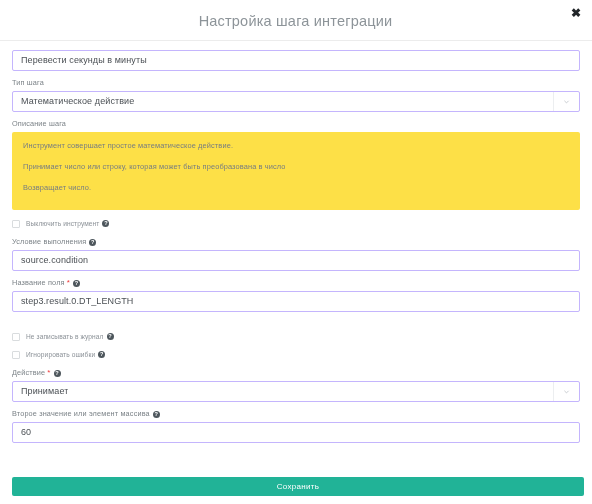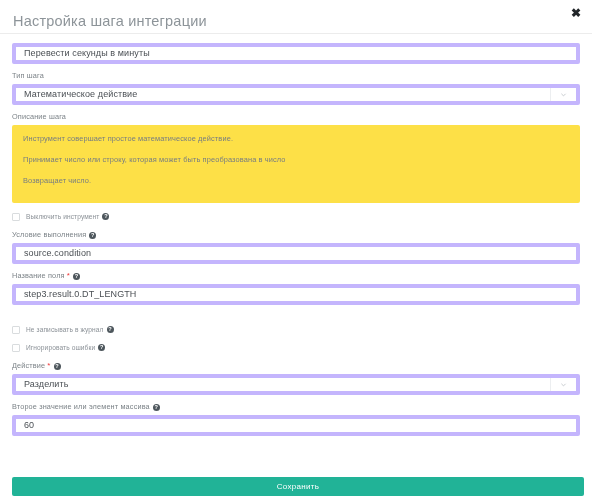--- a/index.html
+++ b/index.html
@@ -33,24 +33,25 @@
     text-align: center;
     font-size: 12px;
     font-weight: bold;
     color: #222629;
     cursor: pointer;
     background: none;
     border: none;
     padding: 0;
   }
   .modal-header {
-    height: 34px;
+    height: 41px;
     box-sizing: border-box;
     padding: 11px 14px 8px 13px;
     border-bottom: 1px solid #ececec;
+    text-align: center;
   }
   .modal-title {
     font-size: 14.5px;
     font-weight: 400;
     color: #8d9499;
     letter-spacing: 0.2px;
     margin: 0;
     line-height: 20px;
   }
   .modal-body {
@@ -87,21 +88,21 @@
     text-align: center;
     font-weight: bold;
     vertical-align: 0px;
     margin-left: 3px;
     cursor: pointer;
   }
   .input-box {
     position: relative;
     height: 21px;
     box-sizing: border-box;
-    border: 4px solid #c4b5fd;
+    border: 1px solid #c4b5fd;
     border-radius: 2px;
     background: #ffffff;
     display: flex;
     align-items: center;
     padding: 0 8px;
   }
   .input-text {
     font-size: 9px;
     color: #4a4f54;
     line-height: 11px;
@@ -260,21 +261,21 @@
       <span class="checkbox"></span>
       <span class="checkbox-label">Игнорировать ошибки</span>
       <span class="help-icon">?</span>
     </div>
 
     <div class="field">
       <span class="field-label">
         <span>Действие</span><span class="req">*</span><span class="help-icon">?</span>
       </span>
       <div class="input-box select-box">
-        <span class="input-text">Разделить</span>
+        <span class="input-text">Принимает</span>
         <span class="chevron-wrap">
           <svg class="chevron" viewBox="0 0 10 10" fill="none" stroke="currentColor" stroke-width="1.3">
             <path d="M2 4 L5 7 L8 4"></path>
           </svg>
         </span>
       </div>
     </div>
 
     <div class="field">
       <span class="field-label">

